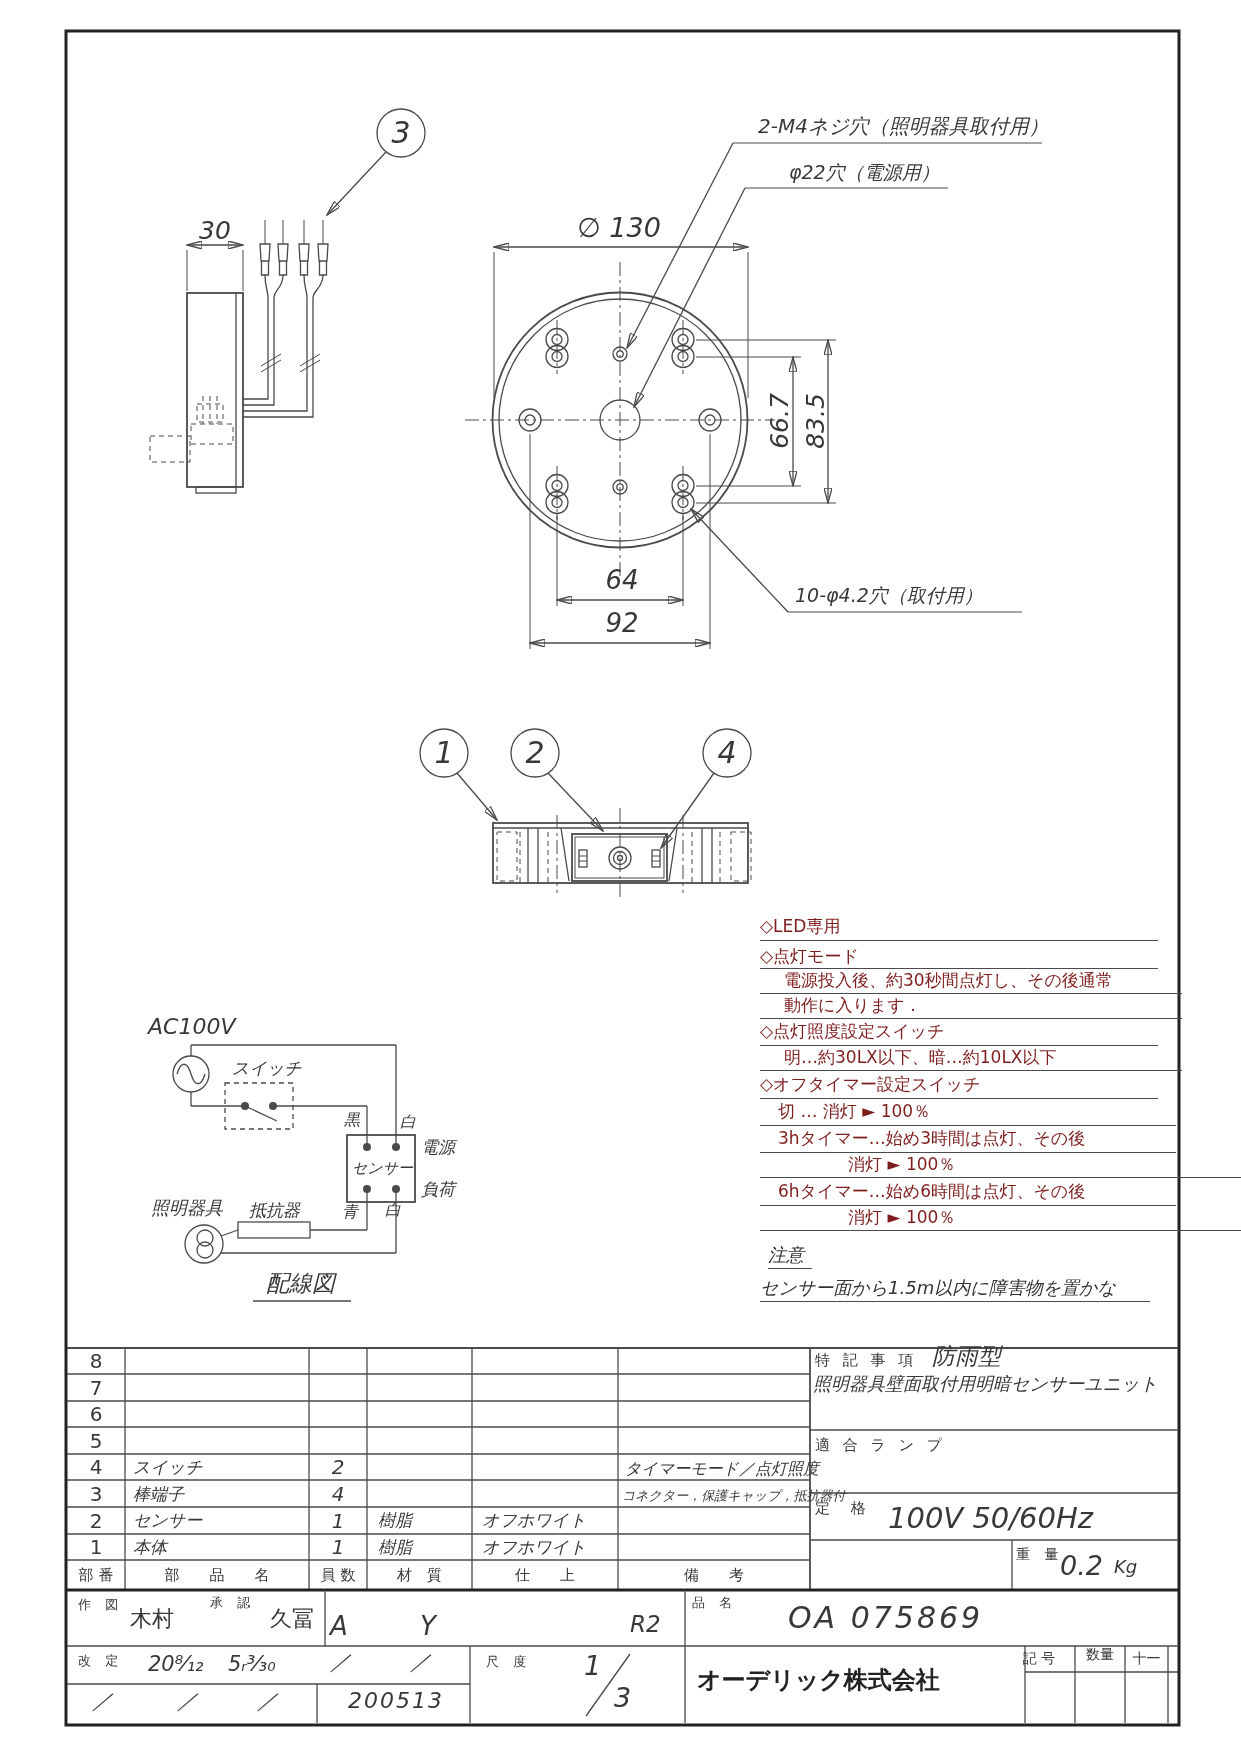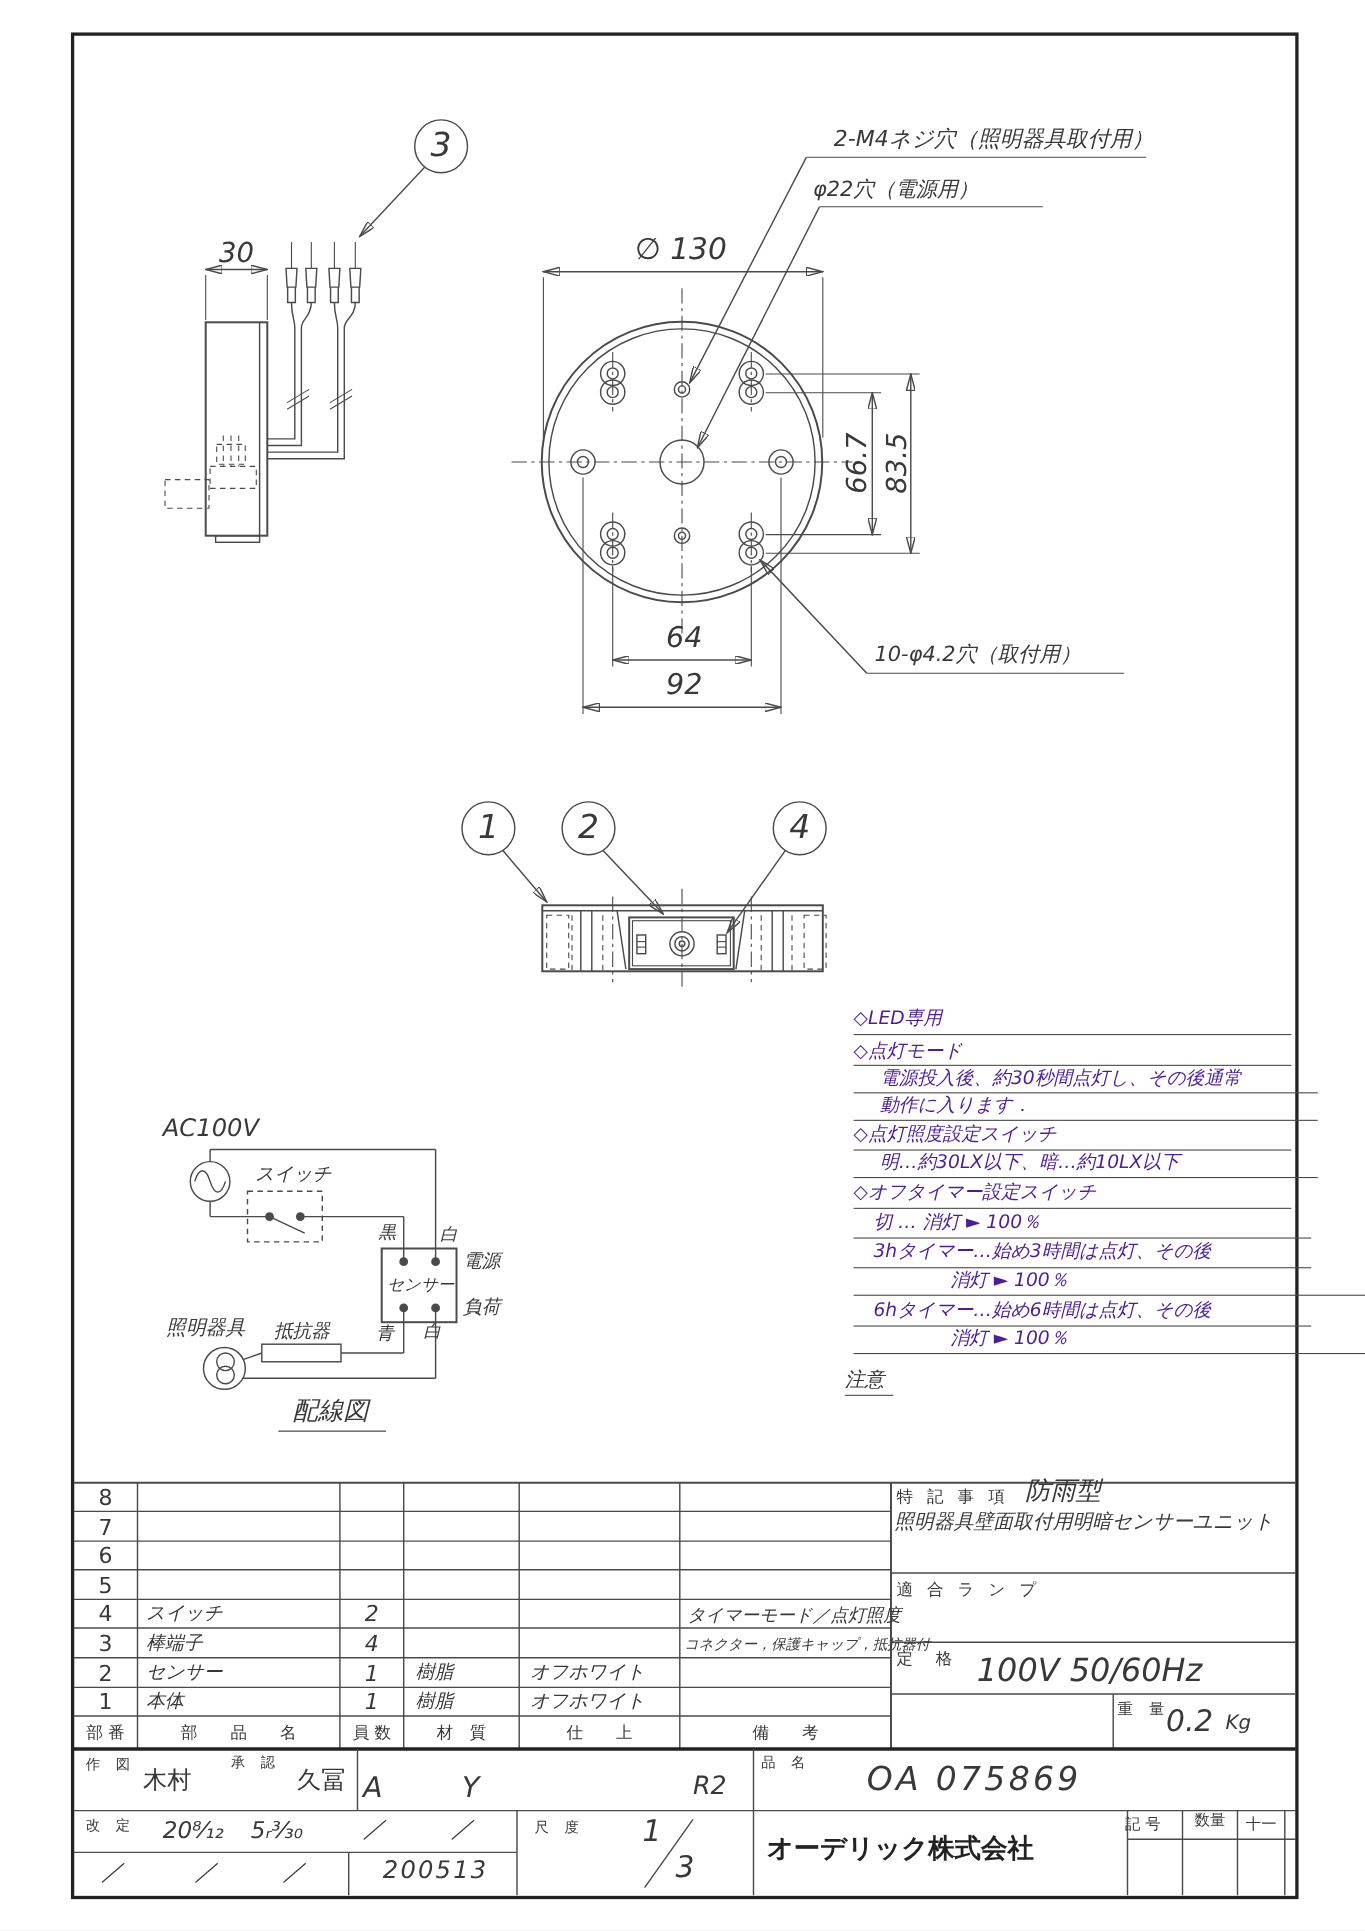--- a/index.html
+++ b/index.html
@@ -12,21 +12,21 @@
   svg.lines .thin{stroke-width:1px;}
   svg.lines .dash{stroke-dasharray:5 4;}
   svg.lines .cline{stroke-dasharray:14 4 3 4;stroke-width:1px;}
   svg.lines .solidfill{fill:#4a4a4a;stroke:none;}
   .t{position:absolute;white-space:nowrap;color:#383838;line-height:1;}
   .it{font-style:italic;}
   .ctr{transform:translate(-50%,-50%);}
   .rot{transform:translate(-50%,-50%) rotate(-90deg);}
   .cell{position:absolute;display:flex;align-items:center;justify-content:center;white-space:nowrap;color:#383838;}
   .spec{position:absolute;left:760px;width:398px;border-bottom:1.4px solid #4a4a4a;
-        font-size:17px;font-style:italic;color:#4c1d95;white-space:nowrap;height:26px;line-height:24px;margin-left:16px;}
+        font-size:17px;color:#7f1d1d;white-space:nowrap;height:26px;line-height:24px;}
   .ind1{padding-left:24px;}
   .ind2{padding-left:18px;}
   .ind3{padding-left:88px;}
   .note{position:absolute;border-bottom:1.4px solid #4a4a4a;font-size:18px;font-style:italic;
         color:#333;white-space:nowrap;height:25px;line-height:23px;}
 </style>
 </head>
 <body>
 
 <div class="page">
@@ -288,21 +288,21 @@
   <div class="t it ctr" style="left:727px;top:753px;font-size:30px;">4</div>
 
   <div class="t it ctr" style="left:215px;top:230px;font-size:25px;">30</div>
   <div class="t it ctr" style="left:619px;top:227px;font-size:27px;">∅ 130</div>
   <div class="t it rot" style="left:779px;top:421px;font-size:25px;">66.7</div>
   <div class="t it rot" style="left:815px;top:421px;font-size:25px;">83.5</div>
   <div class="t it ctr" style="left:622px;top:580px;font-size:26px;">64</div>
   <div class="t it ctr" style="left:622px;top:623px;font-size:26px;">92</div>
 
   <div class="t it" style="left:758px;top:116px;font-size:20px;">2-M4ネジ穴（照明器具取付用）</div>
-  <div class="t it" style="left:739px;top:163px;font-size:19px;">φ22穴（電源用）</div>
+  <div class="t it" style="left:789px;top:163px;font-size:19px;">φ22穴（電源用）</div>
   <div class="t it" style="left:795px;top:586px;font-size:19px;">10-φ4.2穴（取付用）</div>
 
   <div class="t it" style="left:148px;top:1016px;font-size:22px;">AC100V</div>
   <div class="t it" style="left:232px;top:1060px;font-size:17px;">スイッチ</div>
   <div class="t it" style="left:344px;top:1112px;font-size:16px;">黒</div>
   <div class="t it" style="left:400px;top:1114px;font-size:16px;">白</div>
   <div class="t it" style="left:421px;top:1139px;font-size:17px;">電源</div>
   <div class="t it" style="left:352px;top:1161px;font-size:15px;">センサー</div>
   <div class="t it" style="left:421px;top:1181px;font-size:17px;">負荷</div>
   <div class="t it" style="left:342px;top:1204px;font-size:16px;">青</div>
@@ -318,20 +318,21 @@
   <div class="spec" style="top:1019px;">◇点灯照度設定スイッチ</div>
   <div class="spec ind1" style="top:1045px;height:25px;">明…約30LX以下、暗…約10LX以下</div>
   <div class="spec" style="top:1072px;">◇オフタイマー設定スイッチ</div>
   <div class="spec ind2" style="top:1099px;">切 … 消灯 ► 100％</div>
   <div class="spec ind2" style="top:1126px;">3hタイマー…始め3時間は点灯、その後</div>
   <div class="spec ind3" style="top:1152px;height:25px;">消灯 ► 100％</div>
   <div class="spec ind2" style="top:1179px;">6hタイマー…始め6時間は点灯、その後</div>
   <div class="spec ind3" style="top:1205px;height:25px;">消灯 ► 100％</div>
 
   <div class="note" style="left:768px;top:1243px;width:44px;">注意</div>
+  <div class="note" style="left:760px;top:1276px;width:390px;">センサー面から1.5m以内に障害物を置かな</div>
 
   <div class="cell" style="left:67px;top:1348px;width:58px;height:26px;font-size:20px;">8</div>
   <div class="cell" style="left:67px;top:1374px;width:58px;height:27px;font-size:20px;">7</div>
   <div class="cell" style="left:67px;top:1401px;width:58px;height:26px;font-size:20px;">6</div>
   <div class="cell" style="left:67px;top:1427px;width:58px;height:27px;font-size:20px;">5</div>
   <div class="cell" style="left:67px;top:1454px;width:58px;height:26px;font-size:20px;">4</div>
   <div class="cell" style="left:67px;top:1480px;width:58px;height:27px;font-size:20px;">3</div>
   <div class="cell" style="left:67px;top:1507px;width:58px;height:27px;font-size:20px;">2</div>
   <div class="cell" style="left:67px;top:1534px;width:58px;height:26px;font-size:20px;">1</div>
 

